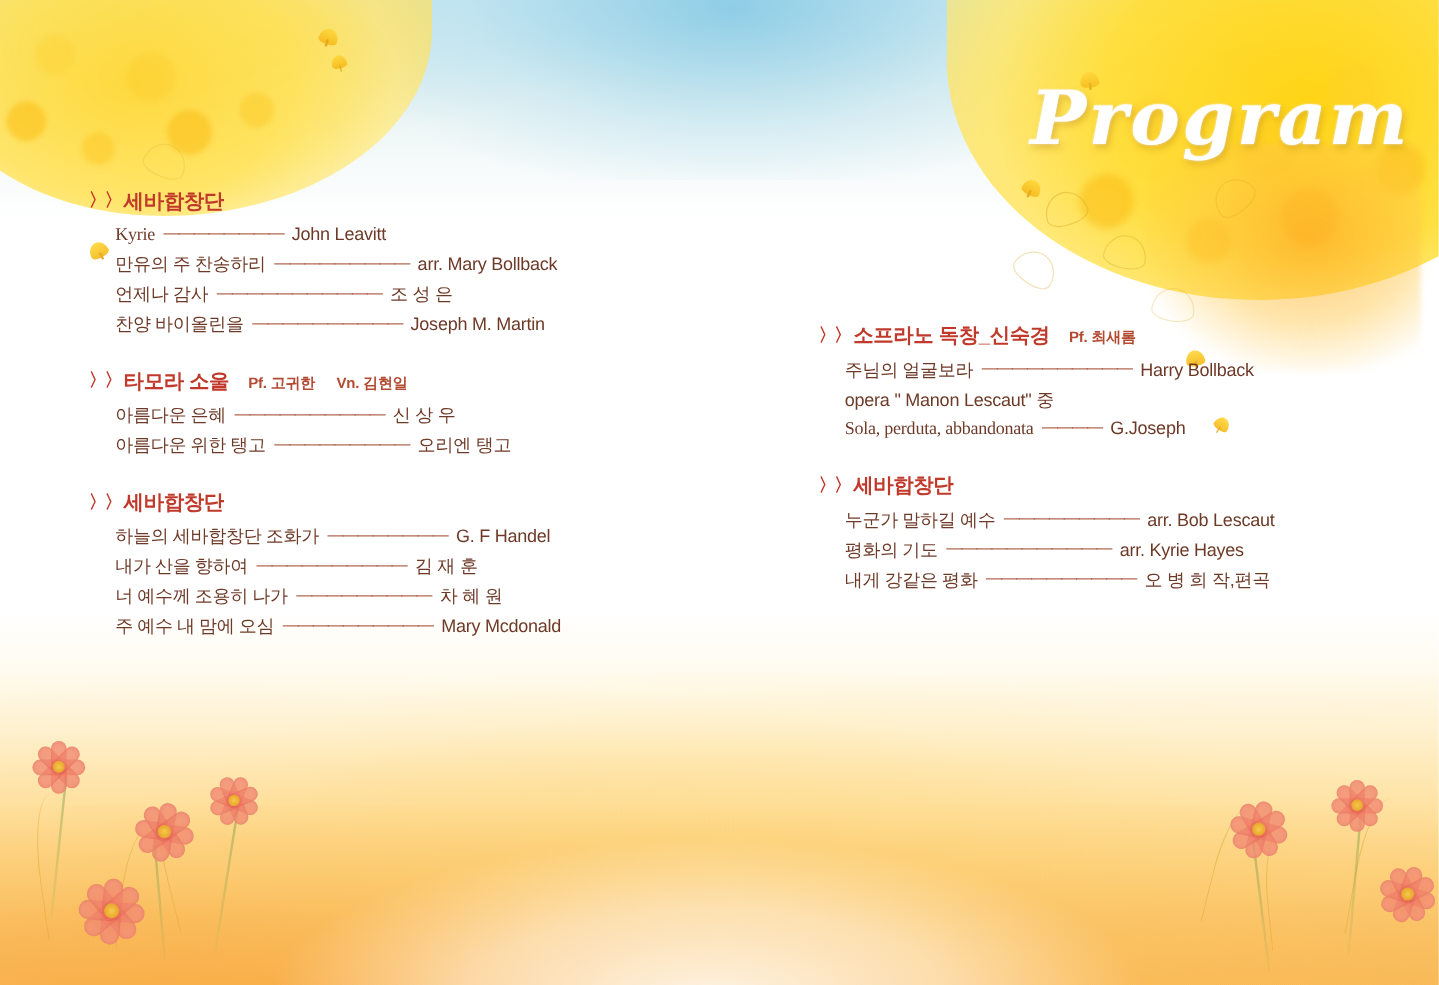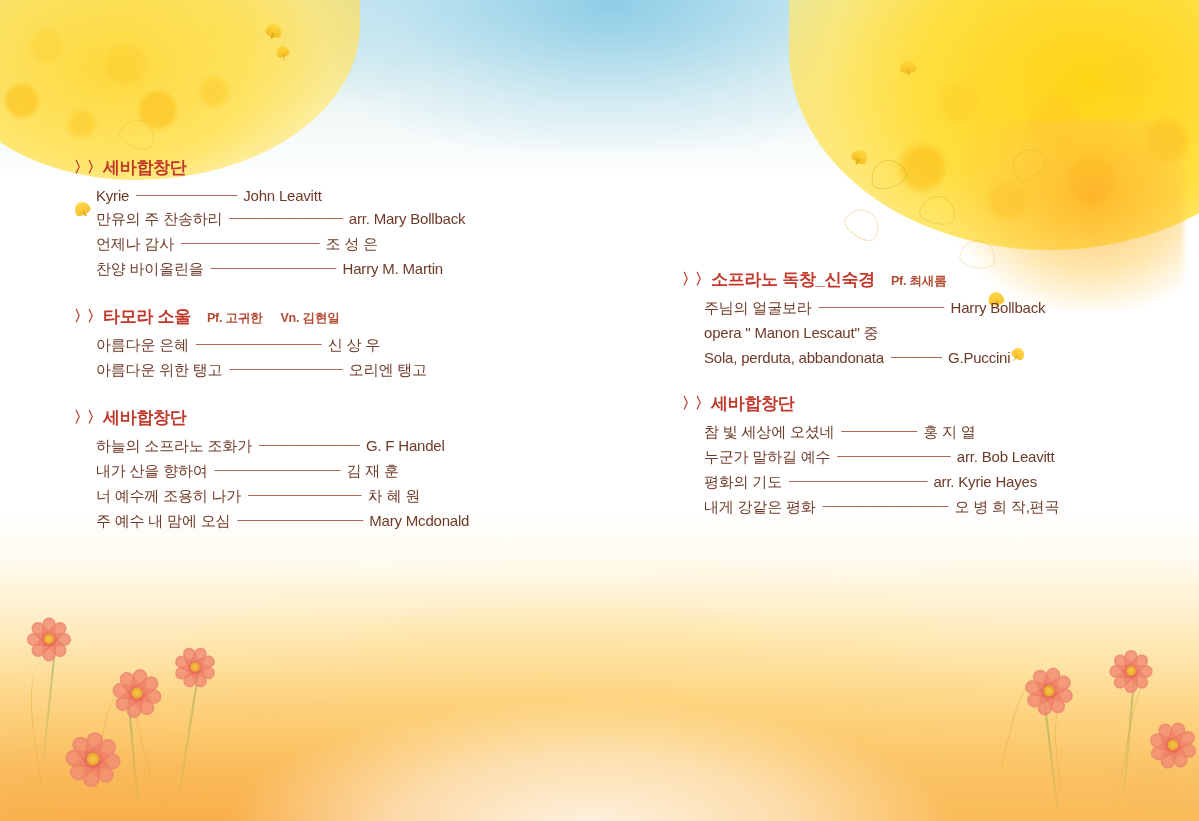--- a/index.html
+++ b/index.html
@@ -234,21 +234,21 @@
   .item {
     display: flex;
     align-items: baseline;
     white-space: nowrap;
     margin: 0 0 6px 22px;
     font-size: 15px;
     color: #7a3f2d;
     letter-spacing: -0.2px;
   }
   .item:last-child { margin-bottom: 0; }
-  .item-title { color: #6e3a28; }
+  .item-title { color: #6e3a28; font-family: Liberation Serif, serif; }
   .dashes {
     color: #a8523a;
     margin: 0 7px;
     letter-spacing: -1px;
     font-size: 13.5px;
     transform: translateY(-2px);
   }
   .item-credit { color: #6e3a28; }
   .item-plain { color: #6e3a28; }
 </style>
@@ -370,20 +370,21 @@
     <div class="petal" style="transform:rotate(63deg)"></div>
     <div class="petal" style="transform:rotate(108deg)"></div>
     <div class="petal" style="transform:rotate(153deg)"></div>
     <div class="petal" style="transform:rotate(198deg)"></div>
     <div class="petal" style="transform:rotate(243deg)"></div>
     <div class="petal" style="transform:rotate(288deg)"></div>
     <div class="petal" style="transform:rotate(333deg)"></div>
     <div class="core"></div>
   </div>
 
+  <div id="program-title">Program</div>
 
   <div class="column" id="col-left">
 
     <div class="group">
       <div class="group-head">
         <span class="chev">〉〉</span>
         <span class="group-title">세바합창단</span>
       </div>
       <div class="item">
         <span class="item-title">Kyrie</span>
@@ -396,21 +397,21 @@
         <span class="item-credit">arr.  Mary  Bollback</span>
       </div>
       <div class="item">
         <span class="item-title">언제나 감사</span>
         <span class="dashes">———————————</span>
         <span class="item-credit">조  성  은</span>
       </div>
       <div class="item">
         <span class="item-title">찬양 바이올린을</span>
         <span class="dashes">——————————</span>
-        <span class="item-credit">Harry  M.  Martin</span>
+        <span class="item-credit">Joseph  M.  Martin</span>
       </div>
     </div>
 
     <div class="group">
       <div class="group-head">
         <span class="chev">〉〉</span>
         <span class="group-title">타모라 소울</span>
         <span class="group-note">Pf.  고귀한</span>
         <span class="group-note">Vn.  김현일</span>
       </div>
@@ -425,21 +426,21 @@
         <span class="item-credit">오리엔  탱고</span>
       </div>
     </div>
 
     <div class="group">
       <div class="group-head">
         <span class="chev">〉〉</span>
         <span class="group-title">세바합창단</span>
       </div>
       <div class="item">
-        <span class="item-title">하늘의 소프라노 조화가</span>
+        <span class="item-title">하늘의 세바합창단 조화가</span>
         <span class="dashes">————————</span>
         <span class="item-credit">G.  F  Handel</span>
       </div>
       <div class="item">
         <span class="item-title">내가 산을 향하여</span>
         <span class="dashes">——————————</span>
         <span class="item-credit">김  재  훈</span>
       </div>
       <div class="item">
         <span class="item-title">너  예수께 조용히  나가</span>
@@ -467,38 +468,33 @@
         <span class="item-title">주님의  얼굴보라</span>
         <span class="dashes">——————————</span>
         <span class="item-credit">Harry  Bollback</span>
       </div>
       <div class="item">
         <span class="item-plain">opera  " Manon  Lescaut"  중</span>
       </div>
       <div class="item">
         <span class="item-title">Sola,  perduta,  abbandonata</span>
         <span class="dashes">————</span>
-        <span class="item-credit">G.Puccini</span>
+        <span class="item-credit">G.Joseph</span>
       </div>
     </div>
 
     <div class="group">
       <div class="group-head">
         <span class="chev">〉〉</span>
         <span class="group-title">세바합창단</span>
       </div>
       <div class="item">
-        <span class="item-title">참  빛  세상에  오셨네</span>
-        <span class="dashes">——————</span>
-        <span class="item-credit">홍  지  열</span>
-      </div>
-      <div class="item">
         <span class="item-title">누군가  말하길  예수</span>
         <span class="dashes">—————————</span>
-        <span class="item-credit">arr.  Bob  Leavitt</span>
+        <span class="item-credit">arr.  Bob  Lescaut</span>
       </div>
       <div class="item">
         <span class="item-title">평화의  기도</span>
         <span class="dashes">———————————</span>
         <span class="item-credit">arr.  Kyrie  Hayes</span>
       </div>
       <div class="item">
         <span class="item-title">내게  강같은  평화</span>
         <span class="dashes">——————————</span>
         <span class="item-credit">오  병  희  작,편곡</span>

